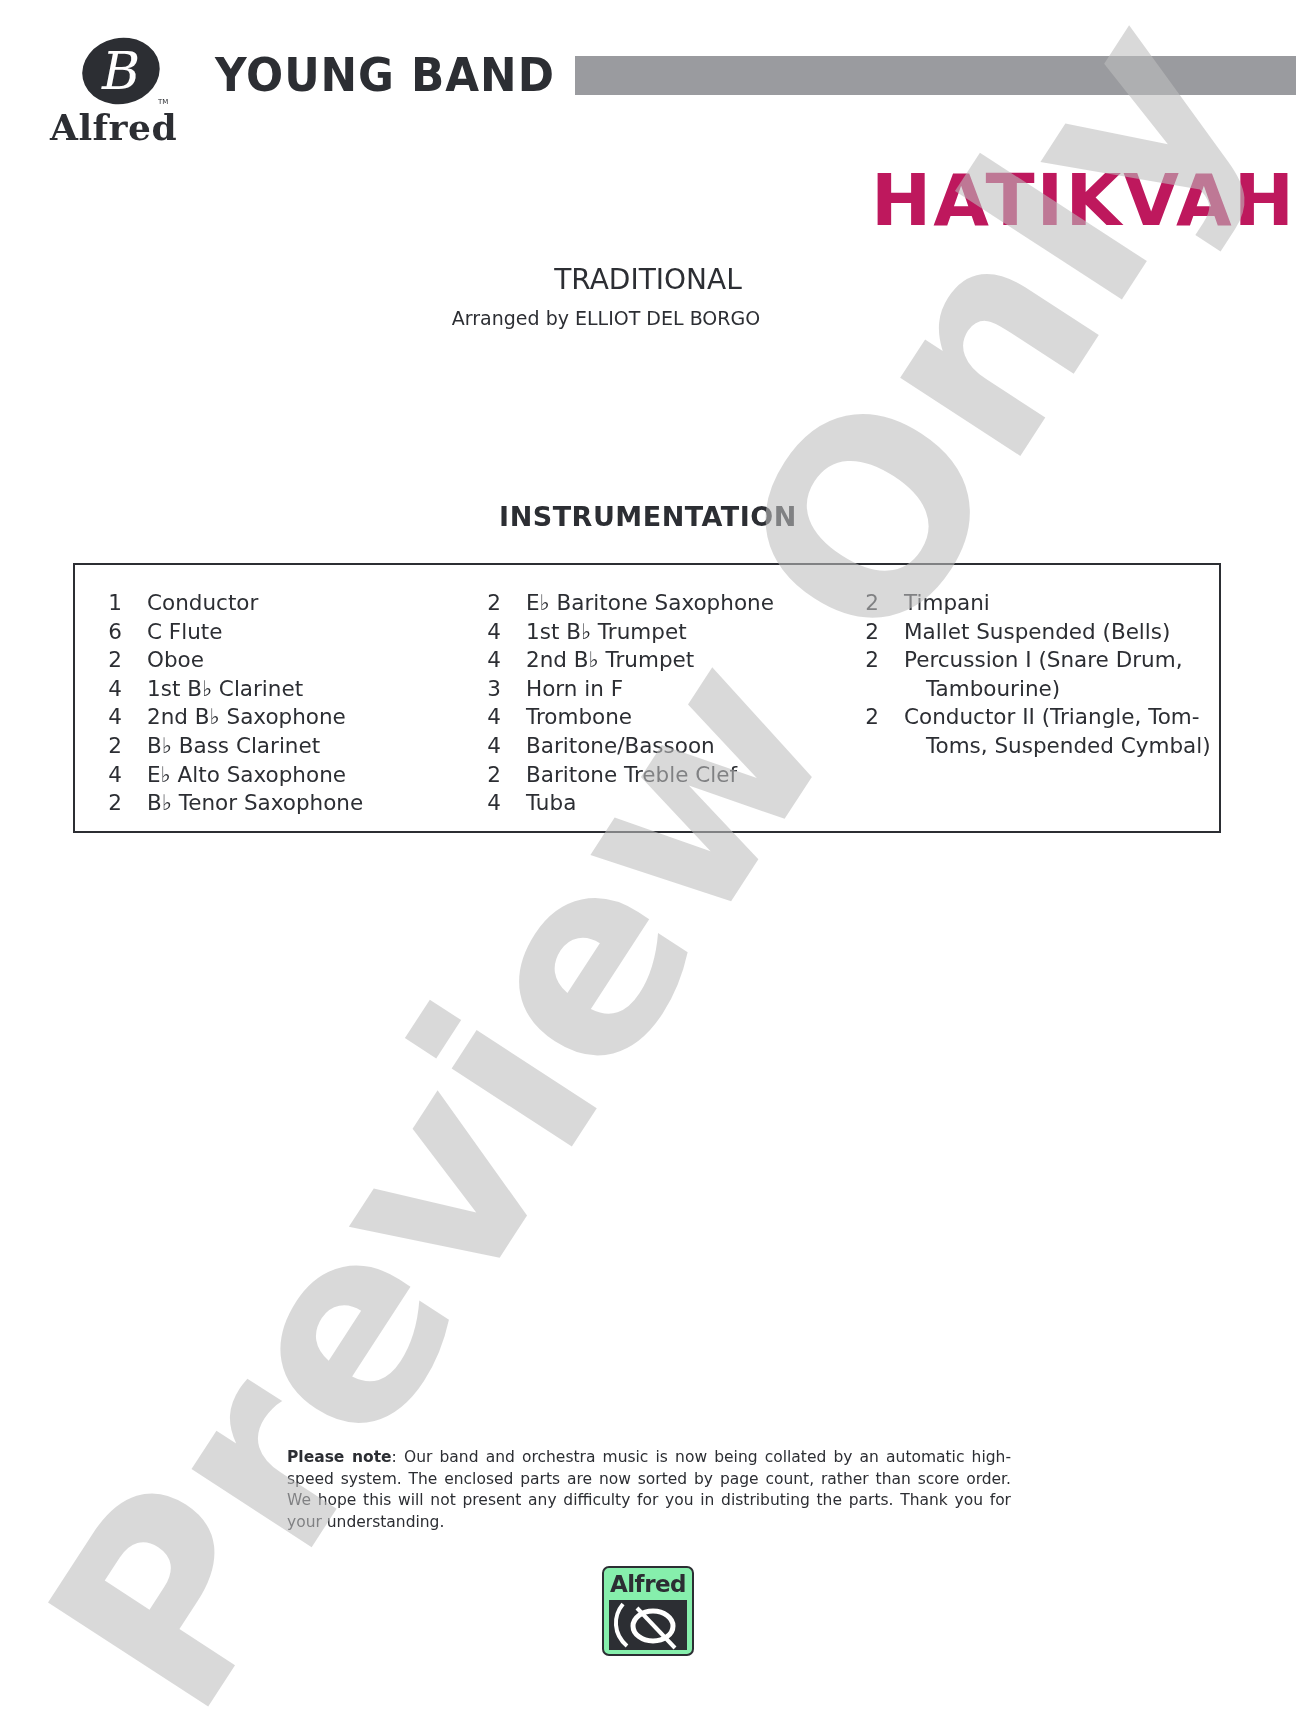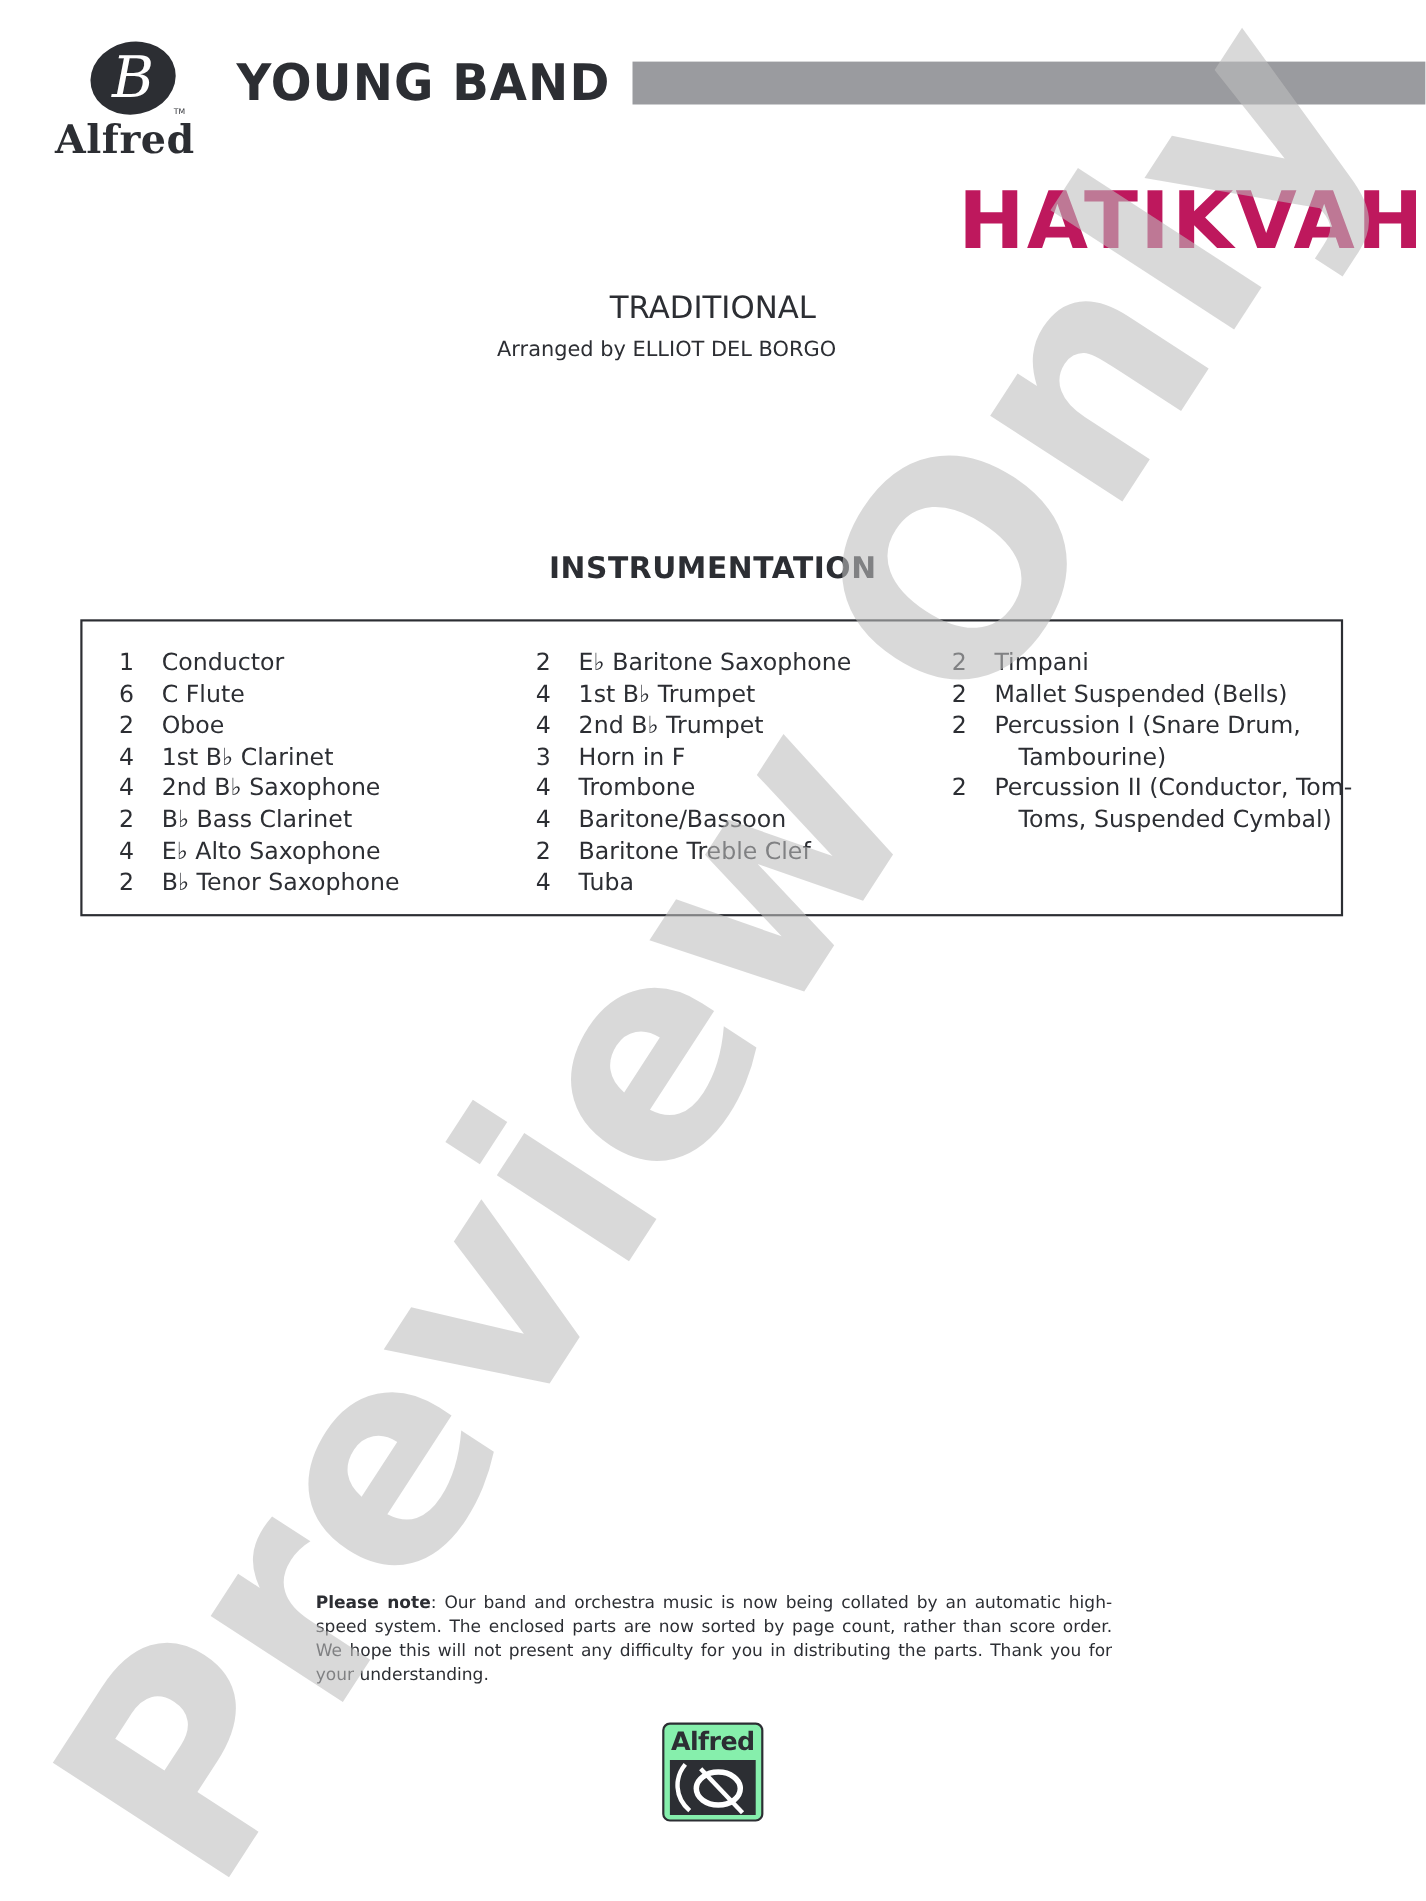--- a/index.html
+++ b/index.html
@@ -142,21 +142,21 @@
       </div>
     <div class="row">
         <span class="qty">2</span>
         <span class="name">Percussion I (Snare Drum,</span>
       </div>
     <div class="row">
         <span class="cont">Tambourine)</span>
       </div>
     <div class="row">
         <span class="qty">2</span>
-        <span class="name">Percussion II (Conductor, Tom-</span>
+        <span class="name">Conductor II (Triangle, Tom-</span>
       </div>
     <div class="row">
         <span class="cont">Toms, Suspended Cymbal)</span>
       </div>
   </div>
 </div>
 
 <div id="note" class="abs"><b>Please note</b><span>:  Our band and orchestra music is now being collated by an  automatic high-speed system. The enclosed parts are now sorted by page count, rather than score order. We hope this will not present any difficulty for you in distributing the parts. Thank you for your understanding.</span></div>
 
 <div id="alfred-logo" class="abs">

